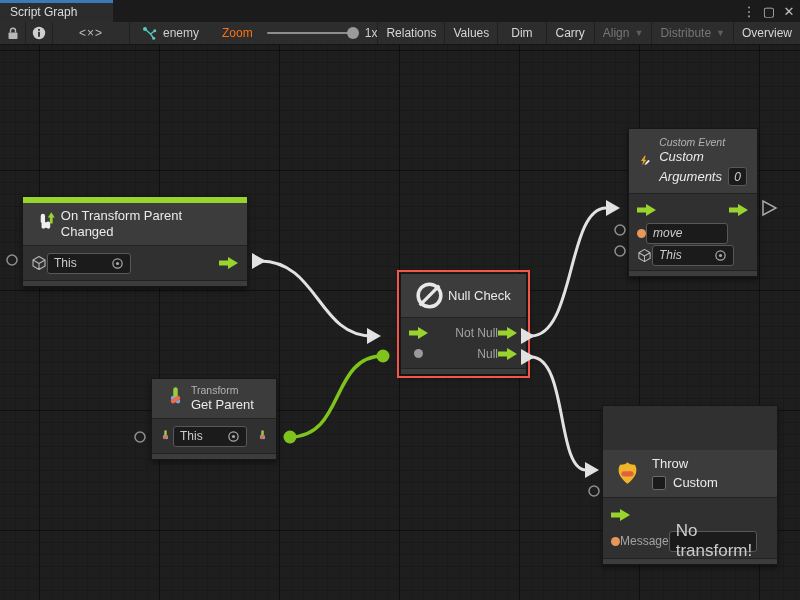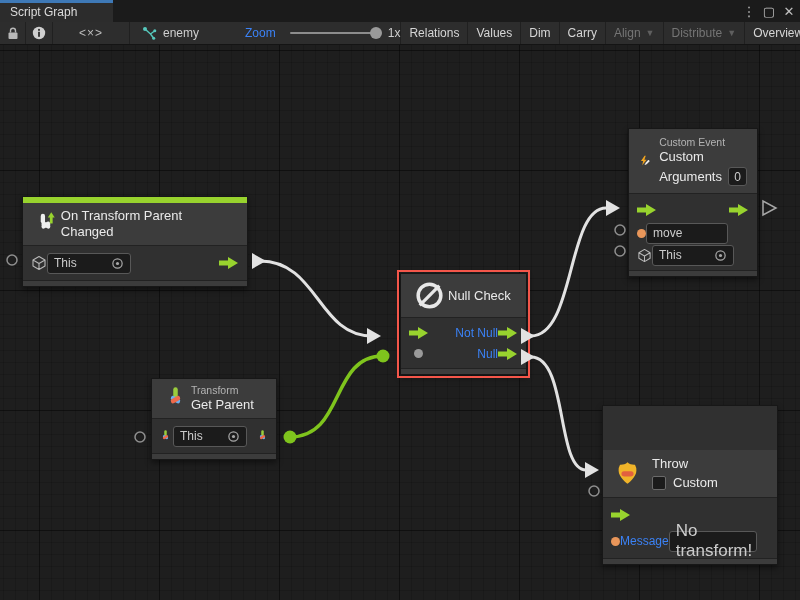--- a/index.html
+++ b/index.html
@@ -21,21 +21,21 @@
              background:#2d2d2d; border-bottom:1px solid #141414;
              display:flex; align-items:stretch; color:#d6d6d6; font-size:12px; }
   .tbtn { display:flex; align-items:center; justify-content:center;
           border-right:1px solid #202020; padding:0 8px; white-space:nowrap; }
   .tbtn.icon-only { padding:0; }
   .tbtn.disabled { color:#757575; }
   .caret { font-size:9px; margin-left:5px; color:#9a9a9a; }
   .tbtn.disabled .caret { color:#5f5f5f; }
   #tb-middle { flex:0 0 246px; display:flex; align-items:center; border-right:1px solid #202020; }
   #graph-name { margin-left:6px; color:#cfcfcf; }
-  #zoom-label { margin-left:46px; color:#3b82f6; }
+  #zoom-label { margin-left:23px; color:#f97316; }
   #zoom-track { position:relative; width:86px; height:2px; background:#8d8d8d; margin-left:14px; border-radius:1px; }
   #zoom-handle { position:absolute; right:-6px; top:-5px; width:12px; height:12px; border-radius:50%; background:#9a9a9a; }
   #zoom-value { margin-left:12px; color:#cfcfcf; }
   #tb-right { flex:1; display:flex; }
   #tb-right .tbtn { flex:1; border-right:1px solid #202020; }
   #tb-right .tbtn:last-child { border-right:none; }
 
   
   #canvas { position:absolute; left:0; top:45px; width:800px; height:555px;
             background-color:var(--c-canvas-bg,#1e1e1e);
@@ -54,21 +54,21 @@
   .node.selected { outline:2px solid var(--c-selection-red,#f4564a); outline-offset:1px;margin-left:12px; }
   .node-topbar { height:6px; background:var(--c-flow-green,#98d32e); }
   .node-header { background:var(--c-node-header,#3c3c3c); border-bottom:1px solid #222;
                  display:flex; align-items:center; padding:5px 10px; gap:2px; }
   .node-title { font-size:13px; color:#eaeaea; line-height:16px; }
   .node-subtitle { font-size:10.5px; color:#b3b3b3; line-height:13px; }
   .node-footer { height:6px; background:var(--c-node-header,#3c3c3c); border-top:1px solid #222; }
   .node-body { padding:4px 0; }
   .prow { display:flex; align-items:center; padding:2px 8px; }
   .spacer { flex:1; }
-  .plabel { font-size:12px; color:#3b82f6; }
+  .plabel { font-size:12px; color:#a3a3a3; }
 
   .vfield { background:#1b1b1b; border:1px solid #585858; border-radius:3px;
             color:#cccccc; font-size:12px; padding:2px 6px; display:flex;
             align-items:center; height:21px; }
   .vfield .ftext { flex:1; }
 
   .dot { width:9px; height:9px; border-radius:50%; flex:none; }
   .dot.orange { background:var(--c-value-orange,#e8965a); }
   .dot.gray { background:#9a9a9a; }
 
@@ -252,21 +252,21 @@
         <svg width="15" height="15" viewBox="0 0 24 24">
           <rect x="10" y="2" width="4" height="9" rx="2" fill="#9acc3c"></rect>
           <rect x="10" y="8.5" width="4" height="9" rx="2" transform="rotate(120 12 13)" fill="#6aaff0"></rect>
           <rect x="10" y="8.5" width="4" height="9" rx="2" transform="rotate(240 12 13)" fill="#ee6a4c"></rect>
         </svg>
       </div>
     </div>
     <div class="node-footer"></div>
   </div>
 
-  <div class="node" style="left:628px; top:128px; width:130px;">
+  <div class="node" style="left:628px; top:128px; width:130px;font-style:italic;">
     <div class="node-header" style="padding:7px 10px; gap:9px;">
       <svg width="28" height="28" viewBox="0 0 28 28">
         <polygon points="14,1 5,14 10.5,14 8,25 19,11 13.5,11 17,1" fill="#f2a51f"></polygon>
         <g transform="rotate(45 19 19)">
           <rect x="16.8" y="10" width="4.6" height="12" rx="1" fill="#ececec"></rect>
           <path d="M16.8 22 l2.3 4 2.3 -4 Z" fill="#ececec"></path>
         </g>
       </svg>
       <div>
         <div class="node-subtitle">Custom Event</div>

